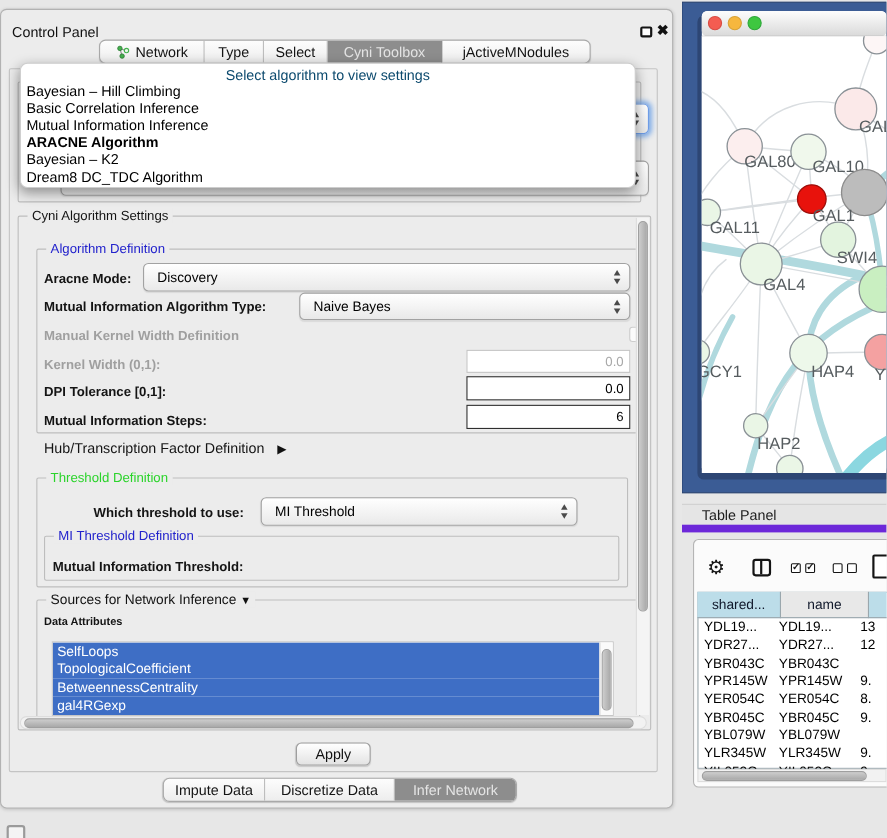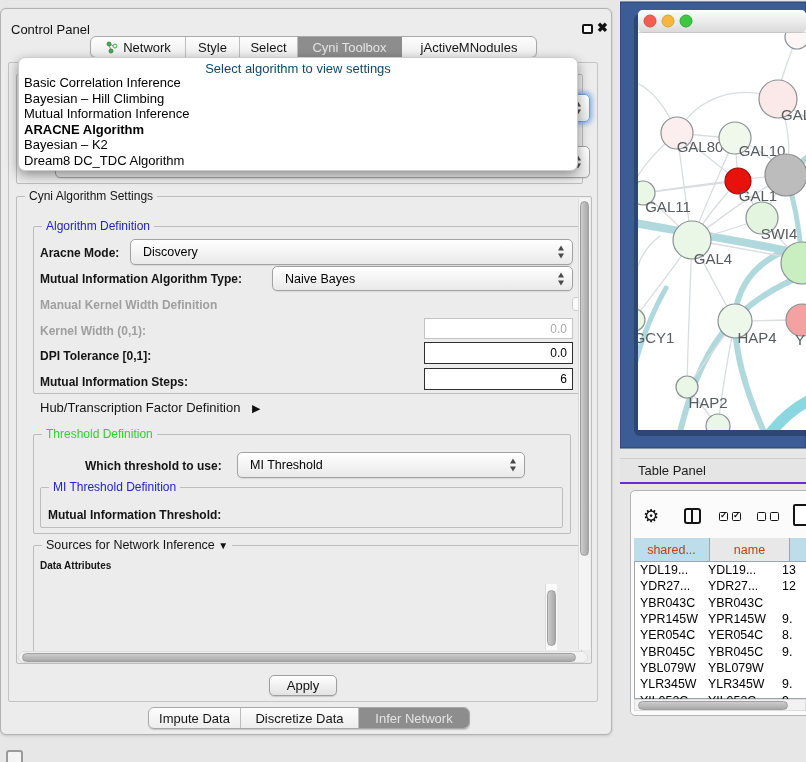--- a/index.html
+++ b/index.html
@@ -85,33 +85,33 @@
   .net-frame{fill:var(--frame_blue);stroke:#27406e;stroke-width:1;}
   .net-window{fill:#ffffff;}
   .net-shadow{fill:rgba(20,30,55,.35);}
   .net-titlebar-line{stroke:#b5b5b5;stroke-width:1;}
   .tl-red{fill:var(--mac_red);stroke:#d94c43;}
   .tl-yellow{fill:var(--mac_yellow);stroke:#d9a236;}
   .tl-green{fill:var(--mac_green);stroke:#2fa83a;}
   .node-label{font-size:15px;fill:#565c5f;}
 
   
-  .tp-bar{position:absolute;left:620px;top:458px;width:186px;height:26px;background:#e5e5e5;border-top:1px solid #d0d0d0;border-bottom:2px solid #6d28d9;display:flex;align-items:center;}
+  .tp-bar{position:absolute;left:620px;top:458px;width:186px;height:26px;background:#e5e5e5;border-top:1px solid #d0d0d0;border-bottom:7px solid #6d28d9;display:flex;align-items:center;}
   .tp-bar span{margin-left:18px;font-size:13px;color:#1c1c1c;}
   .tp-card{position:absolute;left:630px;top:490px;width:182px;height:226px;background:#fbfbfb;border:1px solid #b5b5b5;border-radius:5px;}
   .gear{position:absolute;left:643px;top:505px;font-size:18px;color:#141414;line-height:22px;}
   .split-icon{position:absolute;left:684px;top:508px;width:17px;height:16px;border:2px solid #141414;border-radius:3px;}
   .split-icon::after{content:"";position:absolute;left:5px;top:0;width:2px;height:12px;background:#141414;}
   .cb-pair{position:absolute;display:flex;}
   .cb{display:inline-block;width:9px;height:9px;border:1.5px solid #141414;border-radius:1.5px;margin-right:4px;position:relative;background:#fff;}
   .cb.checked::after{content:"✓";position:absolute;left:0px;top:-3px;font-size:9px;font-weight:700;color:#141414;}
   .doc-icon{position:absolute;left:793px;top:504px;width:16px;height:22px;border:2px solid #141414;border-radius:2px;background:#fff;}
   .ttable{position:absolute;left:634px;top:538px;width:178px;height:161px;background:#fff;border:1px solid #9aa7ad;}
   .thead{position:absolute;left:634px;top:538px;height:24px;display:flex;}
-  .th{height:24px;display:flex;align-items:center;justify-content:center;font-size:12.5px;color:#c2410c;
+  .th{height:24px;display:flex;align-items:center;justify-content:center;font-size:12.5px;color:#0f172a;
     border-right:1px solid #9aa7ad;border-bottom:1px solid #9aa7ad;background:#e8e8e8;}
   .th.blue{background:var(--header_blue);}
   .tbody{position:absolute;left:634px;top:562px;width:172px;height:137px;overflow:hidden;}
   .trow{display:flex;height:16.35px;line-height:16.35px;}
   .tc{font-size:12.4px;color:#000;overflow:hidden;white-space:nowrap;}
   .c1{width:70px;padding-left:6px;}
   .c2{width:74px;padding-left:4px;}
   .c3{width:24px;padding-left:4px;}
 </style>
 </head>
@@ -130,21 +130,21 @@
       <svg width="13" height="13" viewBox="0 0 13 13">
         <line x1="4" y1="3" x2="9" y2="5" stroke="#8a8a8a" stroke-width="1"></line>
         <line x1="4" y1="3" x2="6" y2="10" stroke="#8a8a8a" stroke-width="1"></line>
         <circle cx="4" cy="3" r="2" fill="#44b14e" stroke="#2e7d36" stroke-width="0.8"></circle>
         <circle cx="10" cy="5" r="2" fill="#e9f7ea" stroke="#44b14e" stroke-width="1"></circle>
         <circle cx="6" cy="10" r="2" fill="#44b14e" stroke="#2e7d36" stroke-width="0.8"></circle>
       </svg>
       <span>Network</span>
     </div>
     <div class="tab" style="width:54px">
-        <span>Style</span>
+        <span>Type</span>
       </div>
     <div class="tab" style="width:58px">
         <span>Select</span>
       </div>
     <div class="tab sel" style="width:104px">
         <span>Cyni Toolbox</span>
       </div>
     <div class="tab" style="width:134px">
         <span>jActiveMNodules</span>
       </div>
@@ -159,25 +159,25 @@
   <div class="combo ghost" style="left:55px;top:146px;width:535px;height:32px;">
     <span>gal-filtered sif default node</span>
     <span class="spin"></span>
   </div>
 
   <div class="popup">
     <div class="ph">Select algorithm to view settings</div>
     <div>
 
         <div class="dd-item">
+          <span>Bayesian – Hill Climbing</span>
+        </div>
+
+        <div class="dd-item">
           <span>Basic Correlation Inference</span>
-        </div>
-
-        <div class="dd-item">
-          <span>Bayesian – Hill Climbing</span>
         </div>
 
         <div class="dd-item">
           <span>Mutual Information Inference</span>
         </div>
 
         <div class="dd-item">
           <span class="bold">ARACNE Algorithm</span>
         </div>
 
@@ -235,20 +235,30 @@
   </div>
   <div class="lbl" style="left:48px;top:508px;">Mutual Information Threshold:</div>
 
   <div class="group" style="left:33px;top:545px;width:549px;height:112px;">
     <span class="gtitle" style="font-size:12.5px;">
       <span>Sources for Network Inference</span>
       <span class="arrow-down">▼</span>
     </span>
   </div>
   <div class="lbl" style="left:40px;top:560px;font-size:10px;">Data Attributes</div>
+  <div class="attr-list">
+
+      <div class="attr-item sel">SelfLoops</div>
+
+      <div class="attr-item sel">TopologicalCoefficient</div>
+
+      <div class="attr-item sel">BetweennessCentrality</div>
+
+      <div class="attr-item sel">gal4RGexp</div>
+    </div>
   <div class="sb-v" style="left:545px;top:584px;width:12px;height:66px;background:#fafafa;">
     <div class="thumb" style="top:6px;height:56px;"></div>
   </div>
 
   <div class="sb-v" style="left:578px;top:198px;width:12px;height:452px;">
     <div class="thumb" style="top:3px;height:355px;"></div>
   </div>
   <div class="sb-h" style="left:18px;top:651px;width:570px;height:12px;">
     <div class="thumb" style="left:3px;width:554px;"></div>
   </div>

